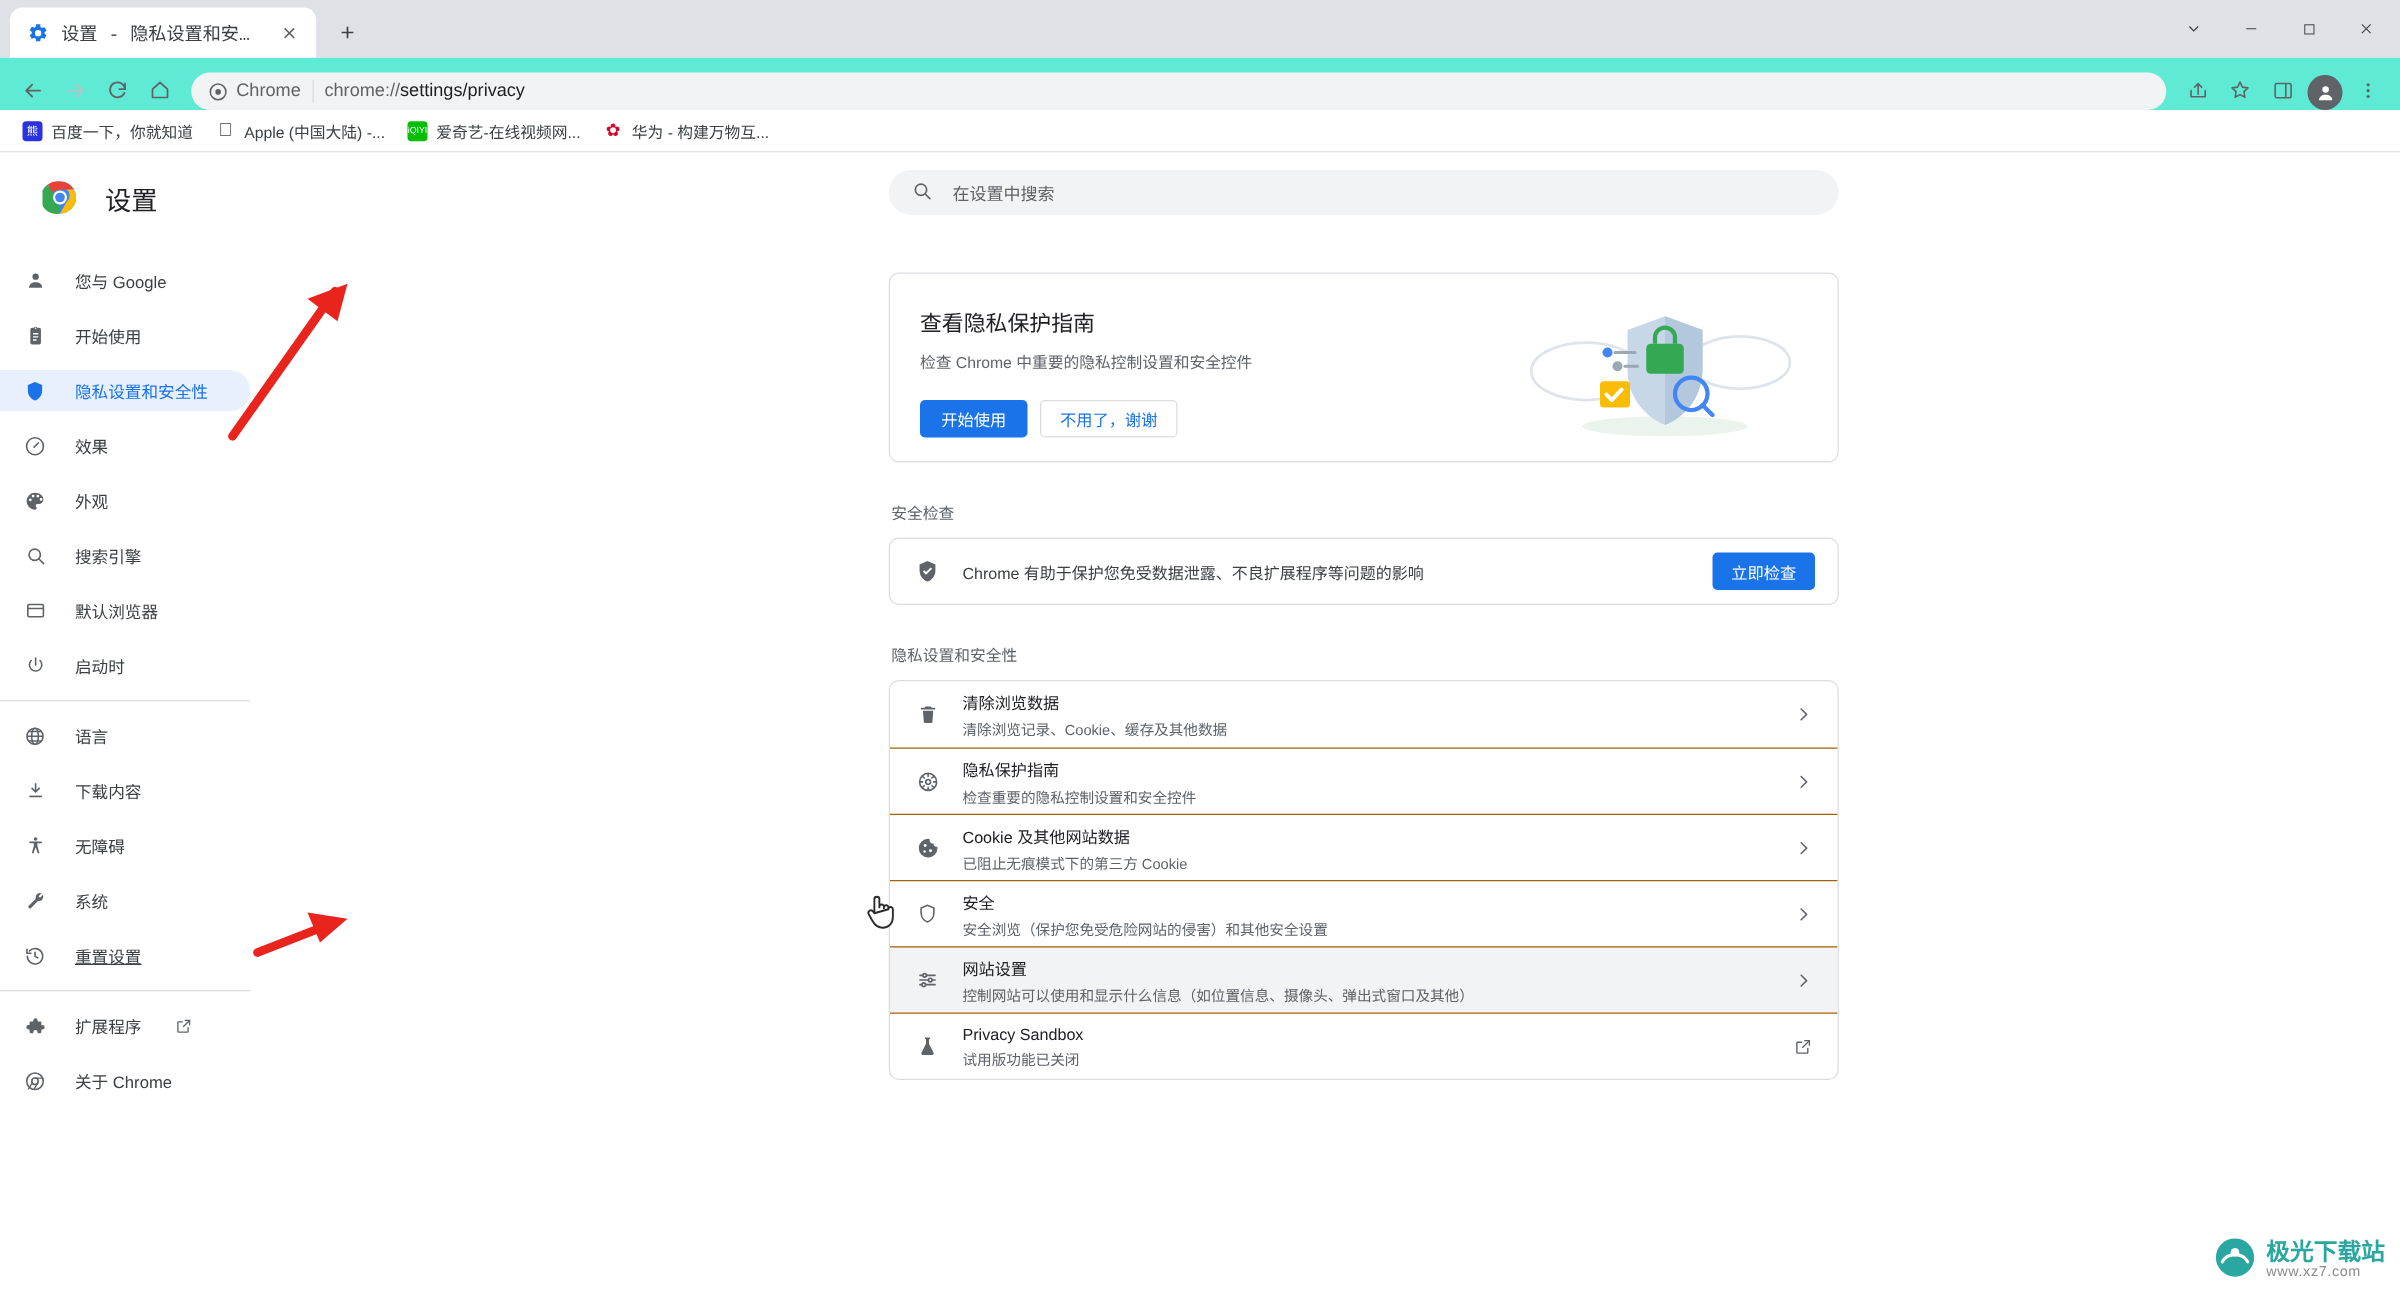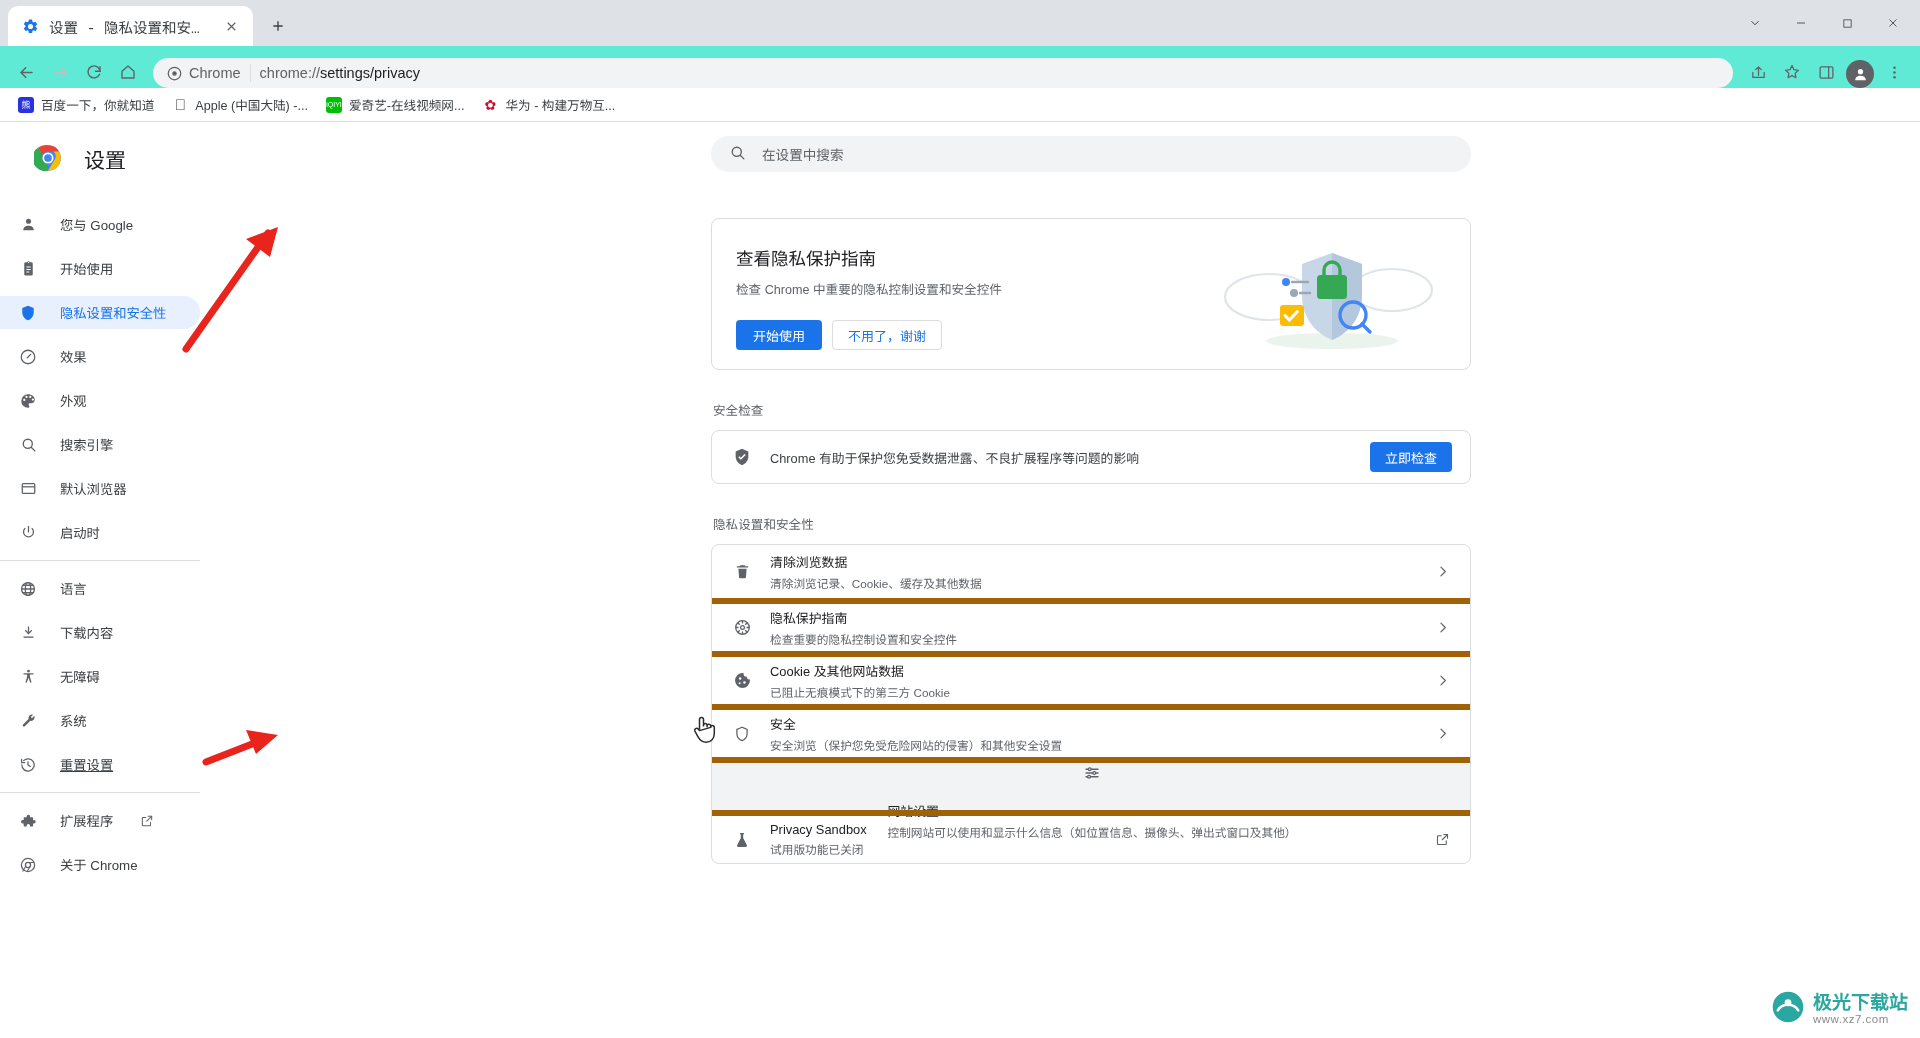--- a/index.html
+++ b/index.html
@@ -107,22 +107,22 @@
   .btn-check {
     background:#1a73e8;color:#fff;border:none;border-radius:4px;height:30px;
     padding:0 15px;font-size:13px;cursor:pointer;font-family:Liberation Mono, monospace;
   }
 
   .list-card { padding: 0; }
   .row {
     display:flex; align-items:center; gap: 18px; height: 53px;
     padding: 0 18px 0 20px; cursor:pointer; position:relative;
   }
-  .row + .row { border-top: 6px solid #a16207; }
-  .row.hover { background:#f1f3f4;flex-direction:column; }
+  .row + .row { border-top: 1px solid #a16207; }
+  .row.hover { background:#f1f3f4; }
   .row-ico { width:20px;height:20px;flex:0 0 20px;color:#5f6368;display:flex;align-items:center;justify-content:center; }
   .row-body { flex:1; min-width:0; }
   .row-title { font-size: 12.9px; color:#202124; }
   .row-sub { font-size: 11.7px; color:#5f6368; margin-top: 3px; }
   .row-end { width: 20px; height:20px; color:#5f6368; display:flex;align-items:center;justify-content:center;flex:0 0 20px; }
 
   
   .arrow { position:absolute; pointer-events:none; }
   .cursor-hand { position:absolute; pointer-events:none; }
   .watermark { position:absolute; right: 12px; bottom: 10px; display:flex; align-items:center; gap:8px; pointer-events:none; }

